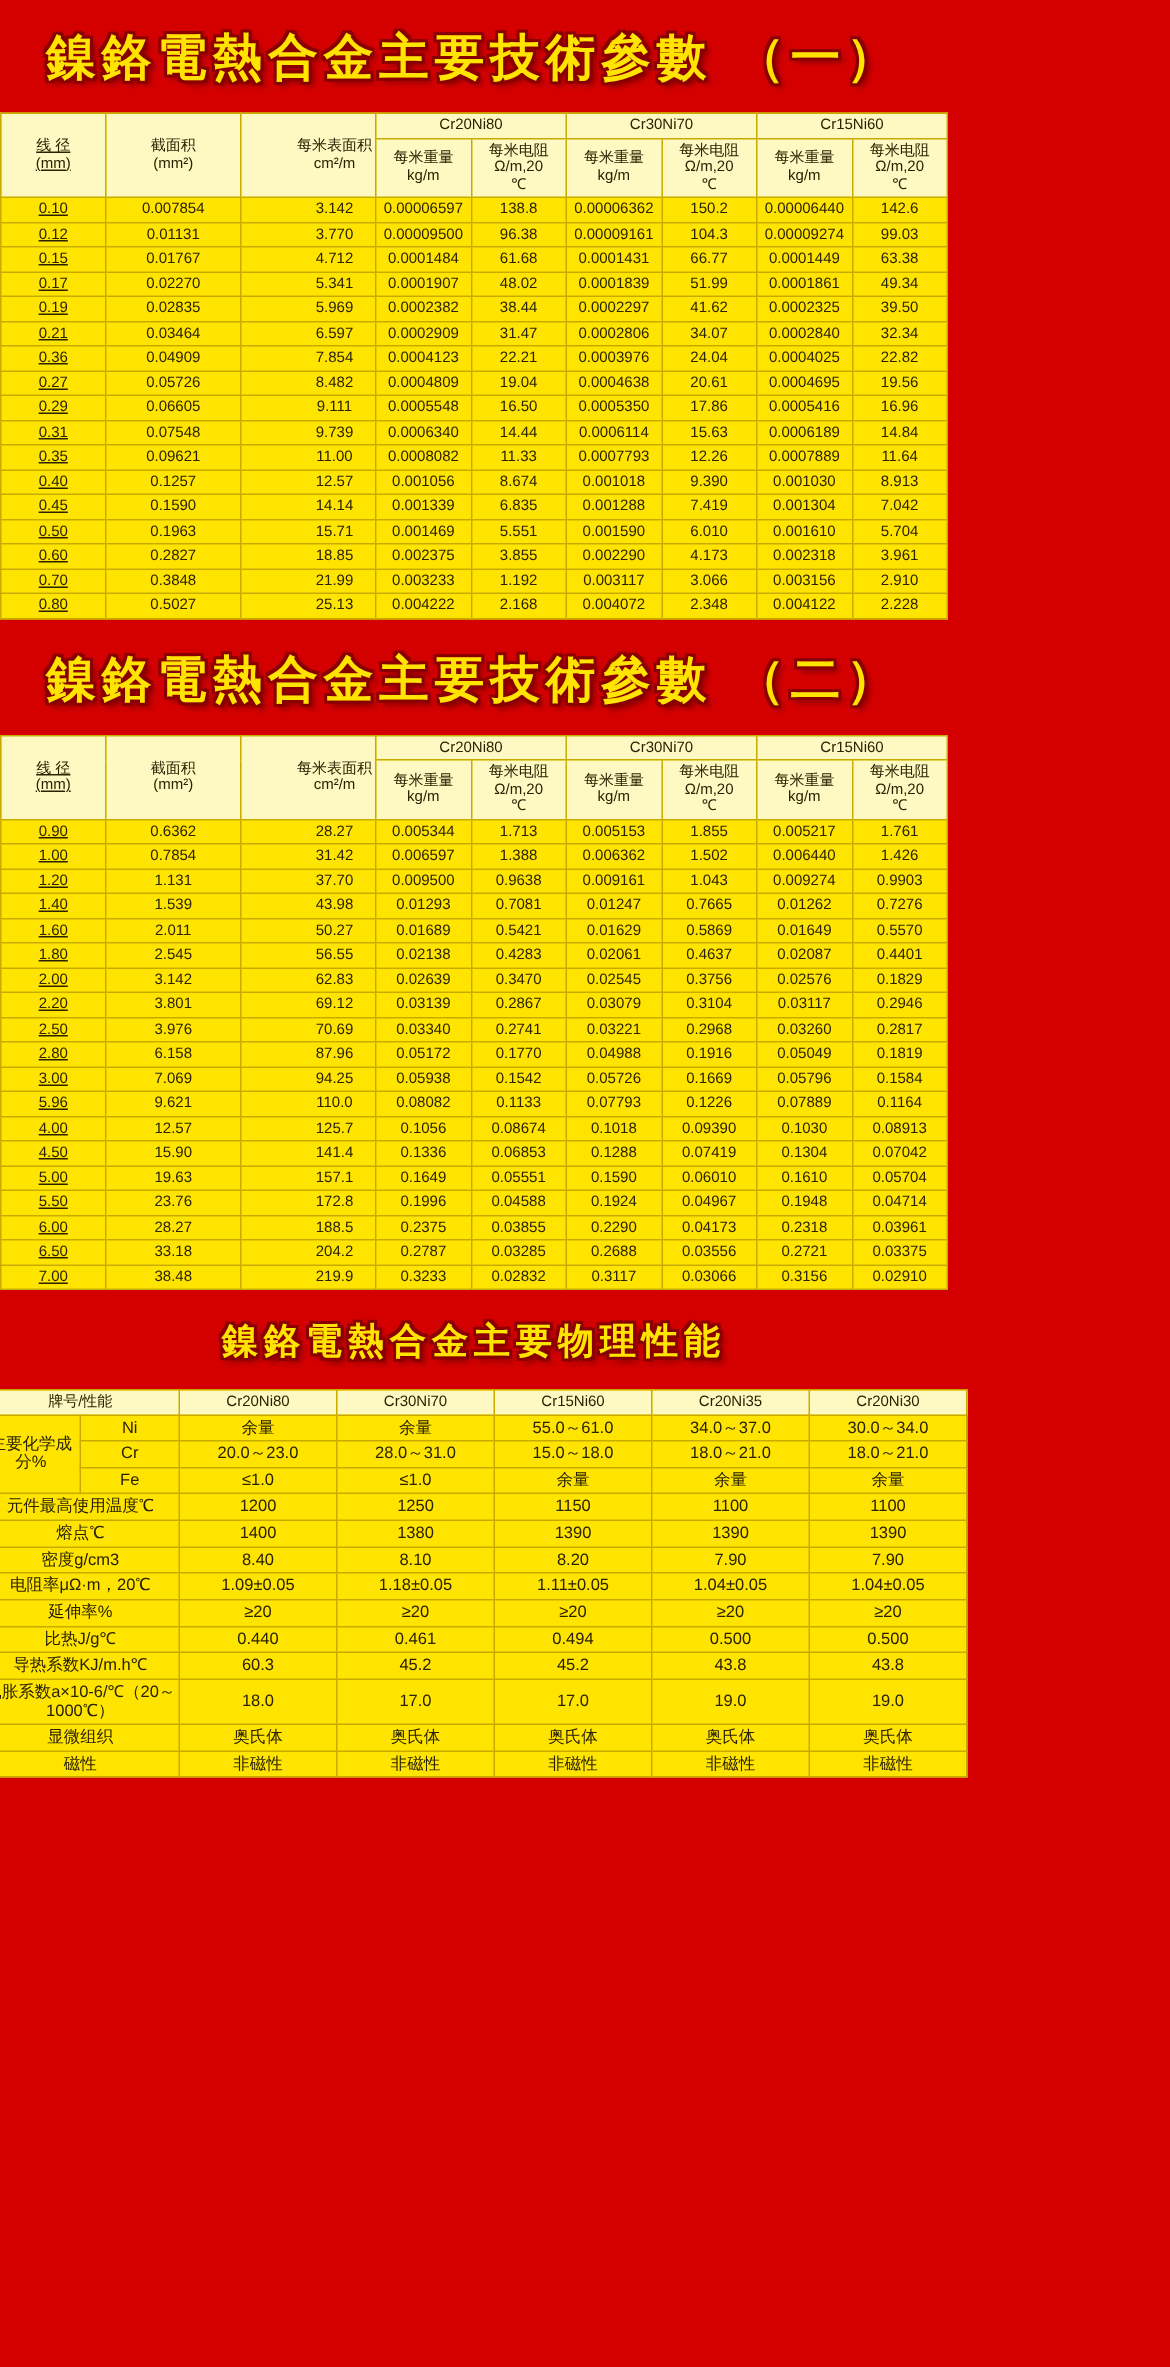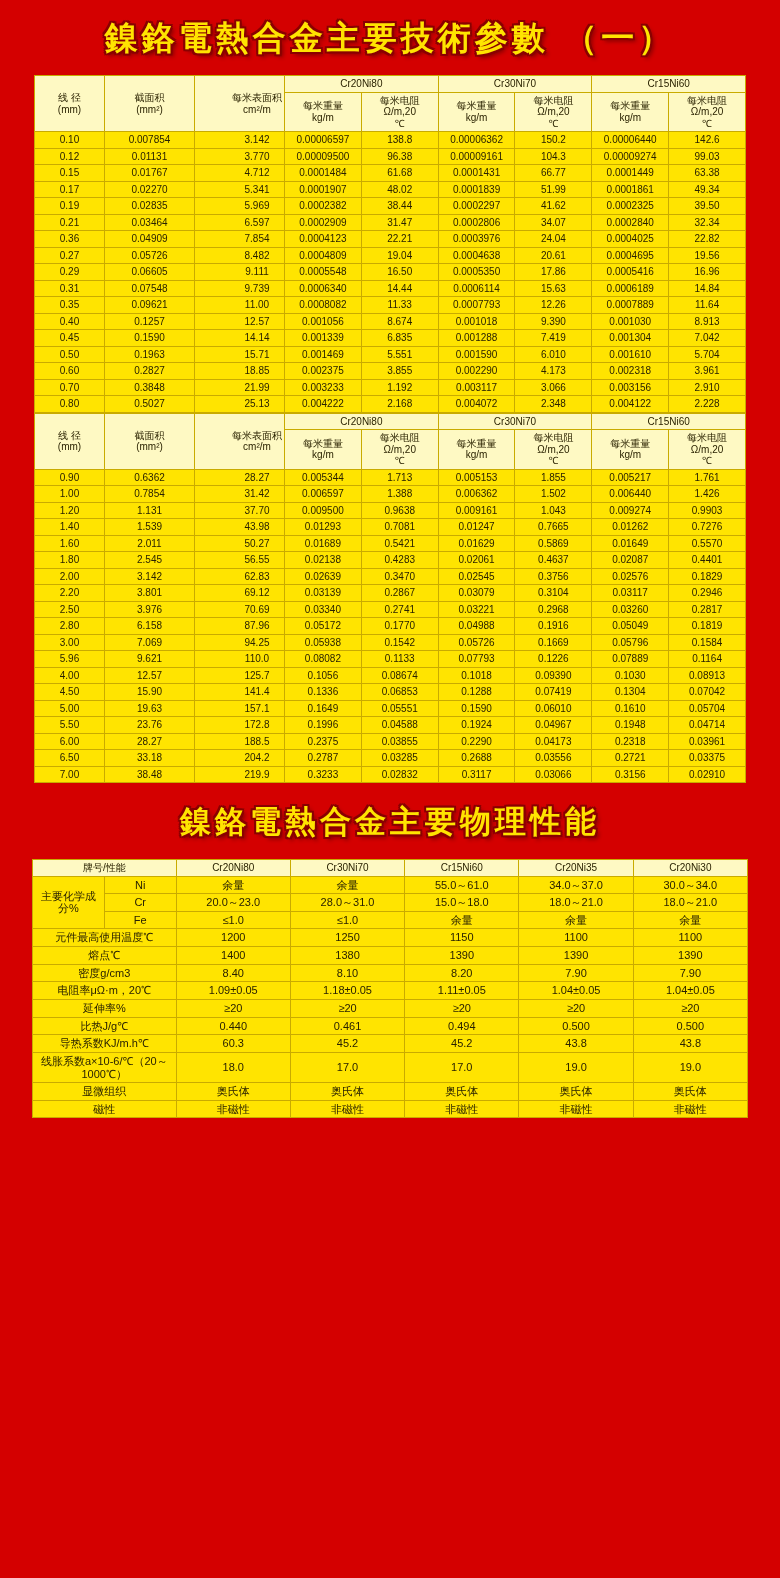--- a/index.html
+++ b/index.html
@@ -3,37 +3,37 @@
 <meta charset="utf-8">
 <style>
   * { box-sizing: border-box; }
   html, body { margin:0; padding:0; }
   body {
     width:780px;
     background:#d40000;
     font-family:"Liberation Sans", sans-serif;
     color:#000;
   }
-  .page { width:780px; padding:0 0 14px 0; }
+  .page { width:632px; padding:0 0 14px 0; }
 
   
   .title {
     text-align:center;
     font-family:"DejaVu Serif", serif;
     font-weight:bold;
     color:#ffe400;
     letter-spacing:4px;
     text-shadow:
        2px 0 0 #8a0000, -2px 0 0 #8a0000, 0 2px 0 #8a0000, 0 -2px 0 #8a0000,
        2px 2px 0 #8a0000, -2px 2px 0 #8a0000, 2px -2px 0 #8a0000, -2px -2px 0 #8a0000,
        3px 3px 4px rgba(0,0,0,.45);
   }
   .title-1 { font-size:33px; padding:16px 0 14px; }
   .title-2 { font-size:33px; padding:18px 0 14px; }
-  .title-3 { font-size:31px; padding:18px 0 16px; }
+  .title-3 { font-size:24px; padding:18px 0 16px; }
 
   
   table.spec {
     border-collapse:collapse;
     background:#ffe400;
     margin:0 auto;
     table-layout:fixed;
   }
   table.spec td, table.spec th {
     border:1px solid #c9ab00;
@@ -45,21 +45,21 @@
     line-height:1.15;
   }
   table.spec th { background:#fef9c3; font-size:10px; }
   .hdr-grp { background:#f2b200; font-size:11px; }
   .hdr-sub { background:#ffd400; font-size:9.5px; }
   .cell { font-size:10px; }
   .lead { font-size:10px; }
 
   
   .t12 { width:712px; }
-  .t12 .c0 { width:70px; }
+  .t12 .c0 { width:70px;text-decoration:underline; }
   .t12 .c1 { width:90px; }
   .t12 .c2 { width:90px;padding-left:36px; }
   .t12 .cd { width:77px; }
 
   
   .t3 { width:716px; }
   .t3 td { font-size:11px; padding:6px 2px; }
   .t3 .p0 { width:132px; }
   .t3 .p1 { width:58px; }
   .t3 .pv { width:105px; }
@@ -279,20 +279,21 @@
             <td class="cd cell">2.168</td>
             <td class="cd cell">0.004072</td>
             <td class="cd cell">2.348</td>
             <td class="cd cell">0.004122</td>
             <td class="cd cell">2.228</td>
           </tr>
         </tbody>
       </table>
   </div>
 
+  <div class="title title-2">鎳鉻電熱合金主要技術參數 （二）</div>
 
   <div class="tbl-wrap">
     <table class="spec t12" id="tbl2">
         <tbody>
           <tr>
             <th class="c0" rowspan="2">线 径<br>(mm)</th>
             <th class="c1" rowspan="2">截面积<br>(mm²)</th>
             <th class="c2" rowspan="2">每米表面积<br>cm²/m</th>
             <th class="hdr-grp" colspan="2">Cr20Ni80</th>
             <th class="hdr-grp" colspan="2">Cr30Ni70</th>

